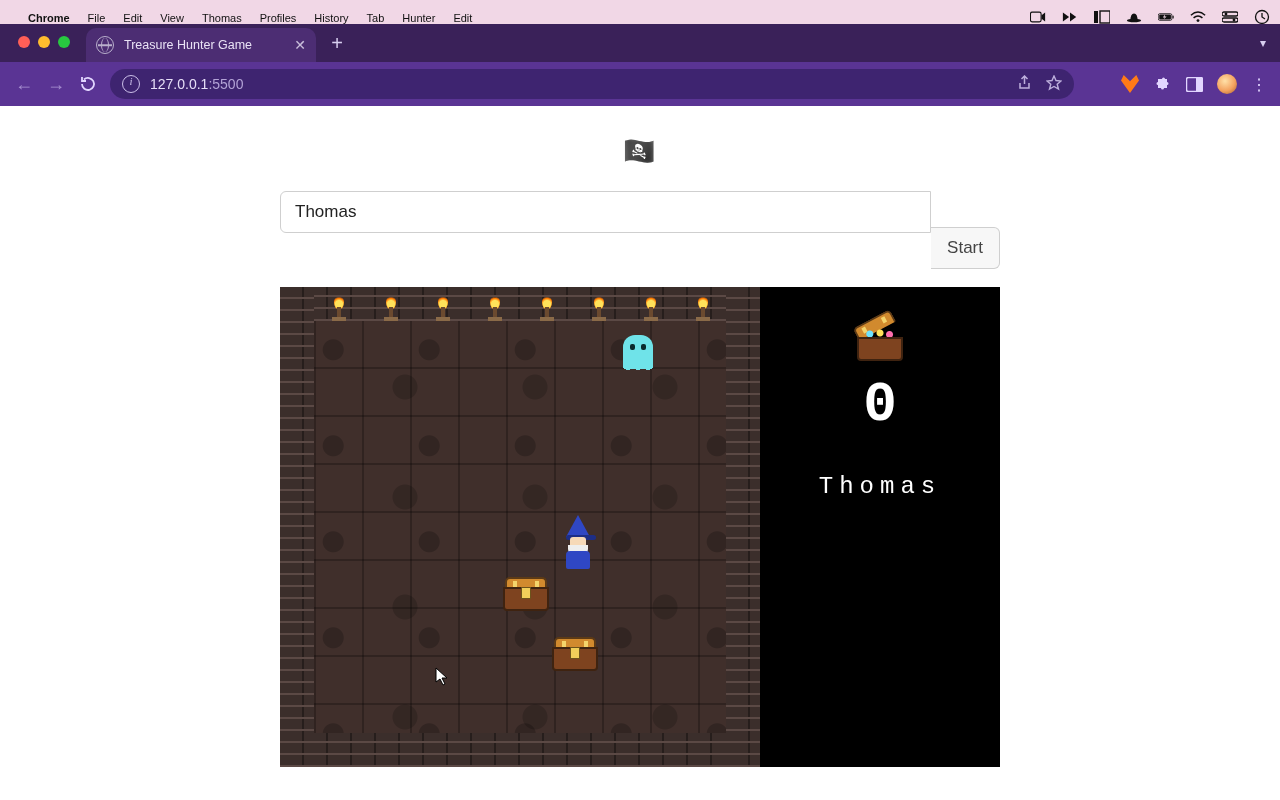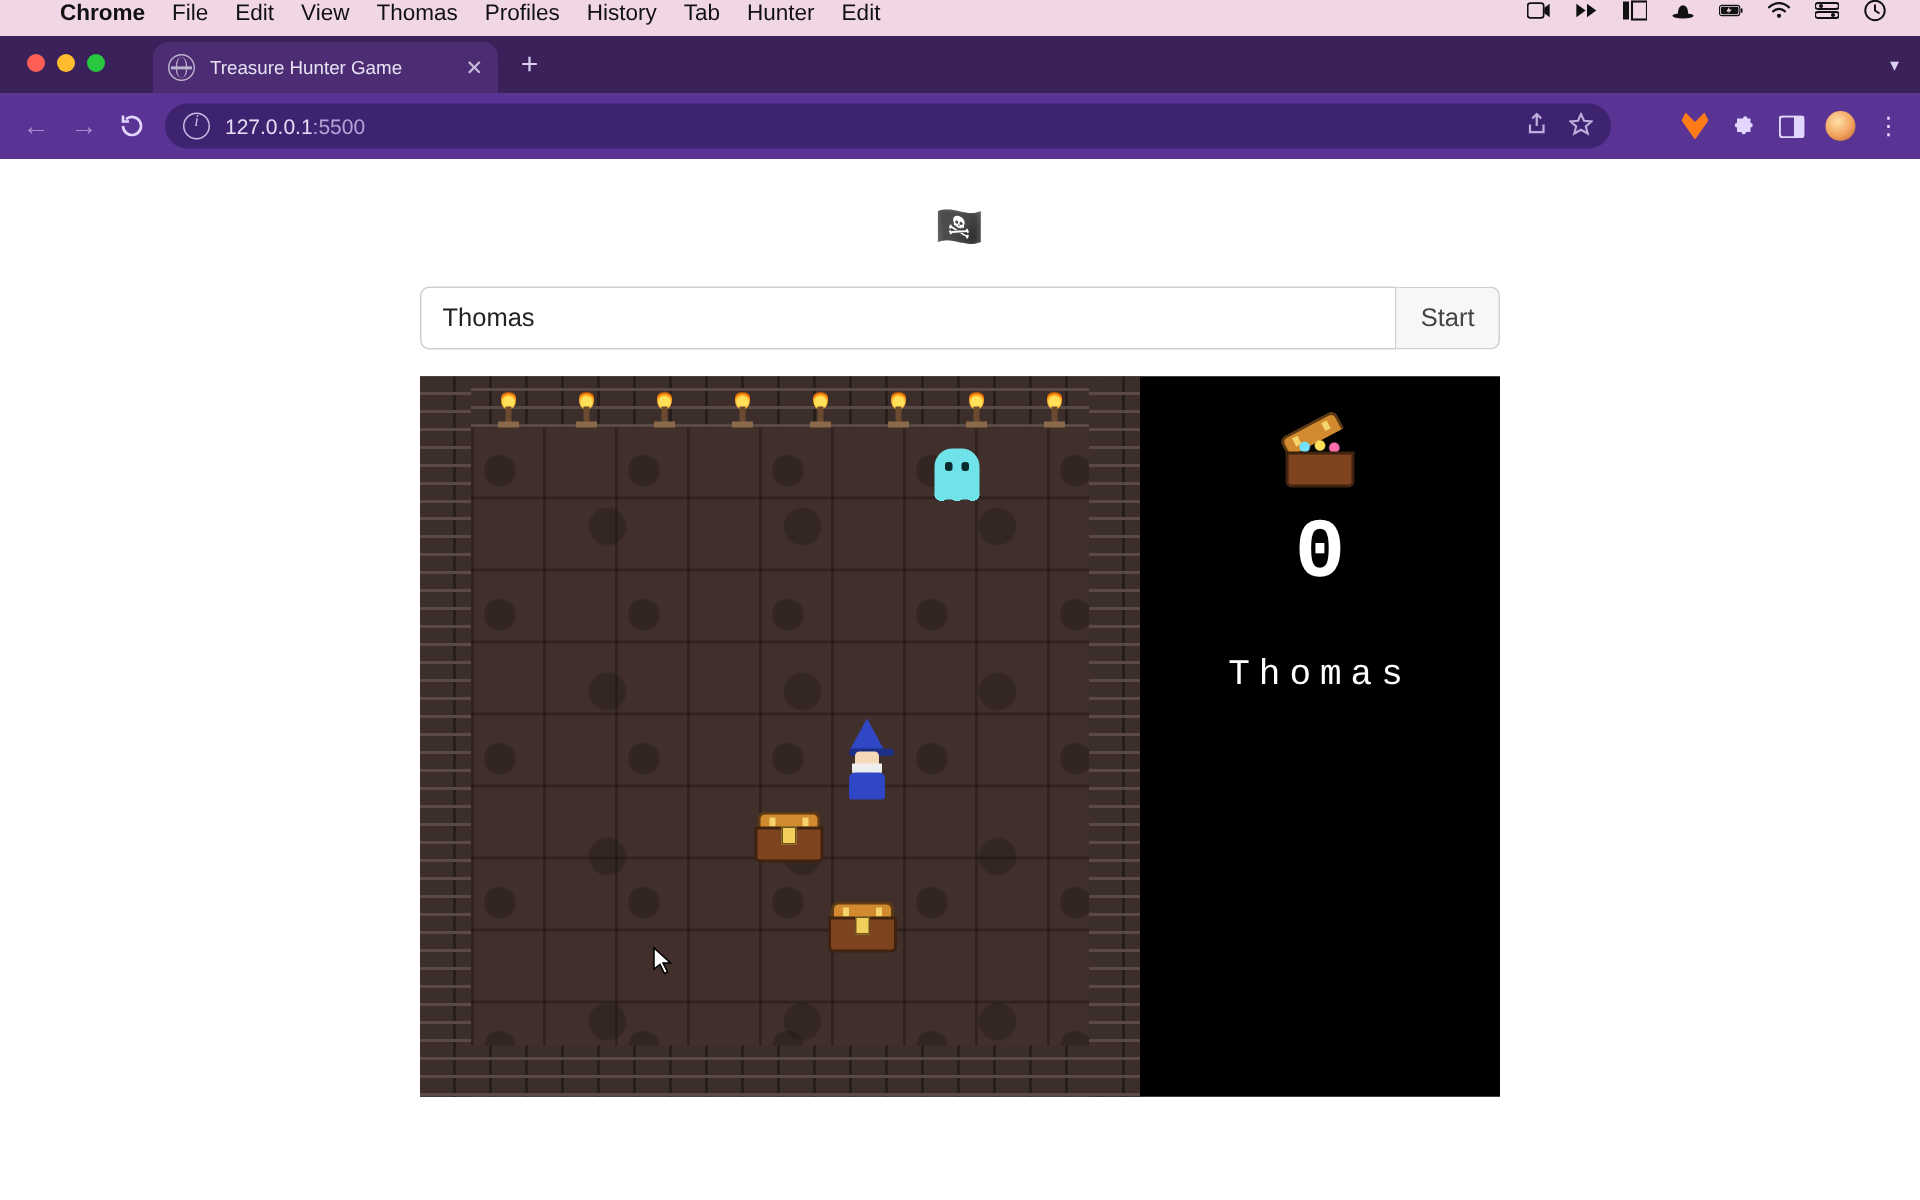--- a/index.html
+++ b/index.html
@@ -12,31 +12,31 @@
     --border:#cfcfcf;
     --dungeon-wall:#3b2e2b;
     --dungeon-wall-highlight:#5b4945;
     --dungeon-floor:#402f2b;
     --dungeon-floor-dark:#362824;
   }
   html,body{margin:0;padding:0;height:100%;font-family:-apple-system,BlinkMacSystemFont,"Segoe UI",Helvetica,Arial,sans-serif;}
   body{background:#080808;width:1280px;height:800px;overflow:hidden;}
 
   
-  .menubar{height:24px;background:var(--menubar-bg);display:flex;align-items:flex-start;font-size:15px;color:#111;padding:0 22px;justify-content:space-between;}
+  .menubar{height:24px;background:var(--menubar-bg);display:flex;align-items:flex-end;font-size:11px;color:#111;padding:0 10px;justify-content:space-between;}
   .menubar-left{display:flex;align-items:center;gap:18px;}
   .menubar-left .apple{font-size:15px;line-height:1;}
   .menubar-left .appname{font-weight:700;}
   .menubar-left span{white-space:nowrap;}
   .menubar-right{display:flex;align-items:center;gap:16px;font-size:14px;}
   .menubar-right .ico{width:16px;height:14px;display:inline-flex;align-items:center;justify-content:center;}
   .menubar-right svg{display:block;}
 
   
-  .tabstrip{height:38px;background:var(--tab-purple-dark);display:flex;align-items:flex-end;padding-left:28px;position:relative;}
+  .tabstrip{height:38px;background:var(--tab-purple-dark);display:flex;align-items:flex-end;padding-left:12px;position:relative;}
   .traffic{display:flex;gap:8px;align-items:center;position:absolute;left:18px;top:12px;}
   .traffic span{width:12px;height:12px;border-radius:50%;}
   .traffic .r{background:#ff5f57;} .traffic .y{background:#febc2e;} .traffic .g{background:#28c840;}
   .tab{margin-left:74px;height:34px;background:var(--tab-purple);border-top-left-radius:10px;border-top-right-radius:10px;display:flex;align-items:center;padding:0 10px;color:#e9e2f5;font-size:12.5px;gap:10px;min-width:210px;}
   .tab .favicon{width:16px;height:16px;border-radius:50%;border:1.5px solid #b9b0cc;position:relative;}
   .tab .favicon::before{content:"";position:absolute;left:1px;right:1px;top:50%;height:1.5px;background:#b9b0cc;transform:translateY(-50%);}
   .tab .favicon::after{content:"";position:absolute;top:1px;bottom:1px;left:50%;width:6px;border:1.5px solid #b9b0cc;border-top:none;border-bottom:none;border-radius:50%;transform:translateX(-50%);}
   .tab .close{margin-left:auto;opacity:.8;font-size:14px;}
   .newtab{color:#d8cff0;font-size:20px;width:30px;text-align:center;align-self:center;margin-left:6px;}
   .tabstrip .caret{position:absolute;right:14px;top:12px;color:#d8cff0;font-size:12px;}
@@ -56,21 +56,21 @@
   .avatar-dot{width:20px;height:20px;border-radius:50%;background:radial-gradient(circle at 40% 35%,#ffe1a8,#f3a25f 55%,#a55a2a);}
   .fox{width:18px;height:18px;background:#ff7a18;clip-path:polygon(50% 100%,100% 30%,85% 0,50% 35%,15% 0,0 30%);}
 
   
   .page{background:var(--page-bg);height:calc(100% - 24px - 38px - 44px - 14px);padding-top:30px;}
   .container{width:720px;margin:0 auto;display:flex;flex-direction:column;align-items:center;}
   h1{margin:0 0 24px;font-size:30px;font-weight:700;color:var(--text);display:flex;align-items:center;gap:10px;}
   h1 .flag{font-size:26px;}
   .controls{display:flex;width:100%;gap:0;}
   .name-input{flex:1;height:40px;border:1px solid var(--border);border-radius:6px 0 0 6px;padding:0 14px;font-size:17px;color:#222;outline:none;}
-  .start-btn{height:42px;border:1px solid var(--border);border-left:none;border-radius:0 6px 6px 0;background:#f7f7f7;padding:0 16px;font-size:17px;color:#444;cursor:pointer;}
+  .start-btn{height:42px;border:1px solid var(--border);border-left:none;border-radius:0 6px 6px 0;background:#f7f7f7;padding:0 16px;font-size:17px;color:#444;cursor:pointer;margin-top:36px;}
 
   .game{margin-top:18px;width:720px;height:480px;background:#000;display:flex;position:relative;}
   .dungeon{width:480px;height:480px;position:relative;background:var(--dungeon-wall);}
   .hud{flex:1;background:#000;display:flex;flex-direction:column;align-items:center;padding-top:40px;}
   .hud .chest-icon{transform:scale(1);}
   .hud-score{color:#fff;font-family:"Courier New",monospace;font-size:56px;font-weight:700;margin-top:16px;line-height:1;}
   .hud-player{color:#fff;font-family:"Courier New",monospace;font-size:24px;letter-spacing:6px;margin-top:40px;}
 
   
   .wall{position:absolute;background:var(--dungeon-wall);background-image:

